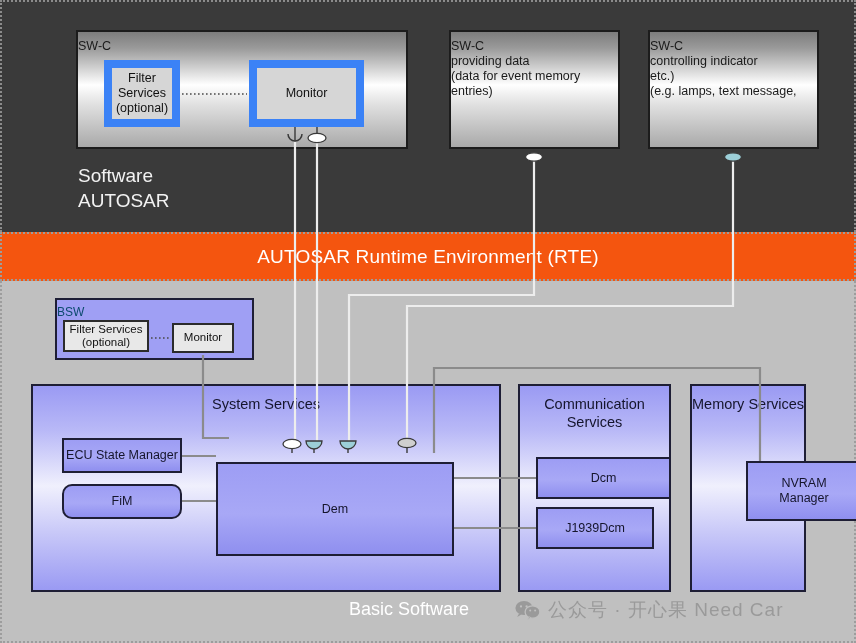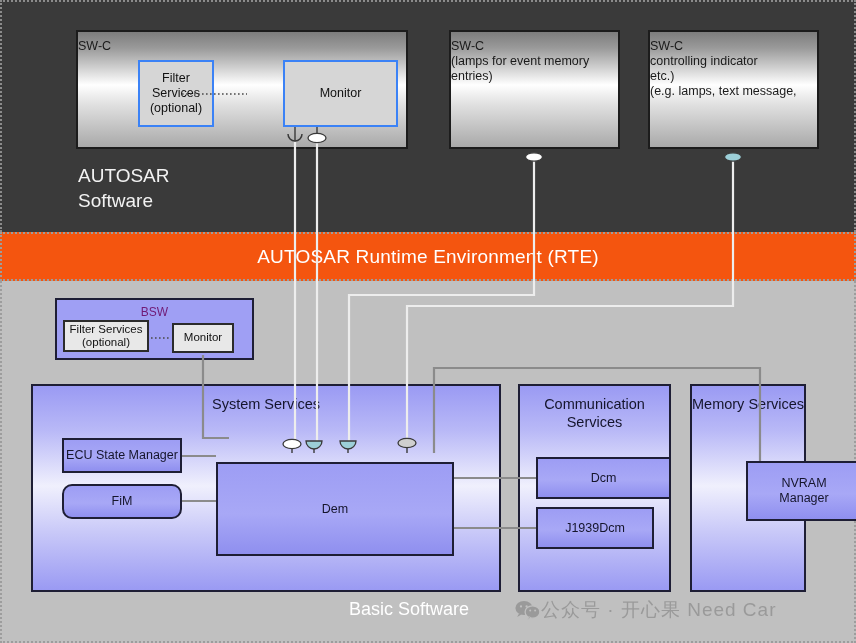--- a/index.html
+++ b/index.html
@@ -48,23 +48,23 @@
   .swc{
     background:linear-gradient(to bottom,#7d7d7d 0%,#9a9a9a 14%,#ffffff 46%,#e2e2e2 62%,#a9a9a9 100%);
     border:2px solid #1c1c1c;
   }
   .swc-title{
     position:absolute;left:0;right:0;top:7px;
     font-size:12.5px;color:#1a1a1a;line-height:15px;
   }
   .graybox{
     background:#d6d6d6;
-    border:2px solid #3b82f6;
+    border:8px solid #3b82f6;
     display:flex;align-items:center;justify-content:center;
-    text-align:center;font-size:12.5px;color:#111;line-height:15px;margin-left:34px;
+    text-align:center;font-size:12.5px;color:#111;line-height:15px;
   }
 
   .bluebox{
     background:linear-gradient(to bottom,#9a9af3 0%,#b9b9f7 22%,#f0f0fd 49%,#c8c8f8 72%,#9a9af3 100%);
     border:2px solid #1e1e35;
   }
   .bluebox-title{
     position:absolute;left:0;right:0;top:9px;
     text-align:center;font-size:14.5px;color:#15152c;line-height:18px;
   }
@@ -74,22 +74,22 @@
     display:flex;align-items:center;justify-content:center;
     text-align:center;font-size:12.5px;color:#15152c;line-height:15px;
   }
 
   
   #bsw-block{
     background:#9f9ff4;
     border:2px solid #1e1e35;
   }
   #bsw-block .bsw-title{
-    position:absolute;left:0;right:0;top:5px;text-align:center;
-    font-size:12px;color:#701a75;
+    position:absolute;left:0;right:0;top:5px;
+    font-size:12px;color:#0c4a6e;
   }
   .lightchip{
     background:#e8e8e8;
     border:2px solid #2b2b2b;
     display:flex;align-items:center;justify-content:center;
     text-align:center;font-size:11.5px;color:#111;line-height:13.5px;
   }
 
   
   #autosar-sw-label{
@@ -97,21 +97,21 @@
     color:#f2f2f2;font-size:19px;line-height:25px;
   }
   #basic-sw-label{
     position:absolute;left:349px;top:599px;
     color:#ffffff;font-size:18px;
   }
 
   
   #watermark{
     position:absolute;left:515px;top:597px;
-    display:flex;align-items:center;
+    display:flex;align-items:center;gap:7px;
     color:#9a9a9a;font-size:19px;letter-spacing:1px;
     white-space:nowrap;
   }
   #watermark svg{display:block;}
 
   
   svg.wires{position:absolute;left:0;top:0;width:856px;height:643px;overflow:visible;}
   .wire-white{stroke:#ededed;stroke-width:2.2;fill:none;}
   .wire-gray{stroke:#8b8b8b;stroke-width:2.2;fill:none;}
   .wire-dot{stroke:#4a4a4a;stroke-width:1.4;fill:none;stroke-dasharray:1.6 2.4;}
@@ -130,42 +130,43 @@
 
   <div class="layer" id="app-layer"></div>
 
   <div class="layer" id="rte-layer">
     <span id="rte-label">AUTOSAR Runtime Environment (RTE)</span>
   </div>
 
   <div class="layer" id="bsw-layer"></div>
 
   <div id="autosar-sw-label">
+    <div>Software</div>
     <div>AUTOSAR</div>
-    <div>Software</div>
   </div>
 
   <div class="box swc" style="left:76px;top:30px;width:332px;height:119px;">
     <div class="swc-title">SW-C</div>
   </div>
   <div class="box graybox" style="left:104px;top:60px;width:76px;height:67px;">
     <div>
       <div>Filter</div>
       <div>Services</div>
       <div>(optional)</div>
     </div>
   </div>
   <div class="box graybox" style="left:249px;top:60px;width:115px;height:67px;">
     <span>Monitor</span>
   </div>
 
   <div class="box swc" style="left:449px;top:30px;width:171px;height:119px;">
     <div class="swc-title">
       <div>SW-C</div>
-      <div>(lamps for event memory</div>
+      <div>providing data</div>
+      <div>(data for event memory</div>
       <div>entries)</div>
     </div>
   </div>
 
   <div class="box swc" style="left:648px;top:30px;width:171px;height:119px;">
     <div class="swc-title">
       <div>SW-C</div>
       <div>controlling indicator</div>
       <div>etc.)</div>
       <div>(e.g. lamps, text message,</div>

